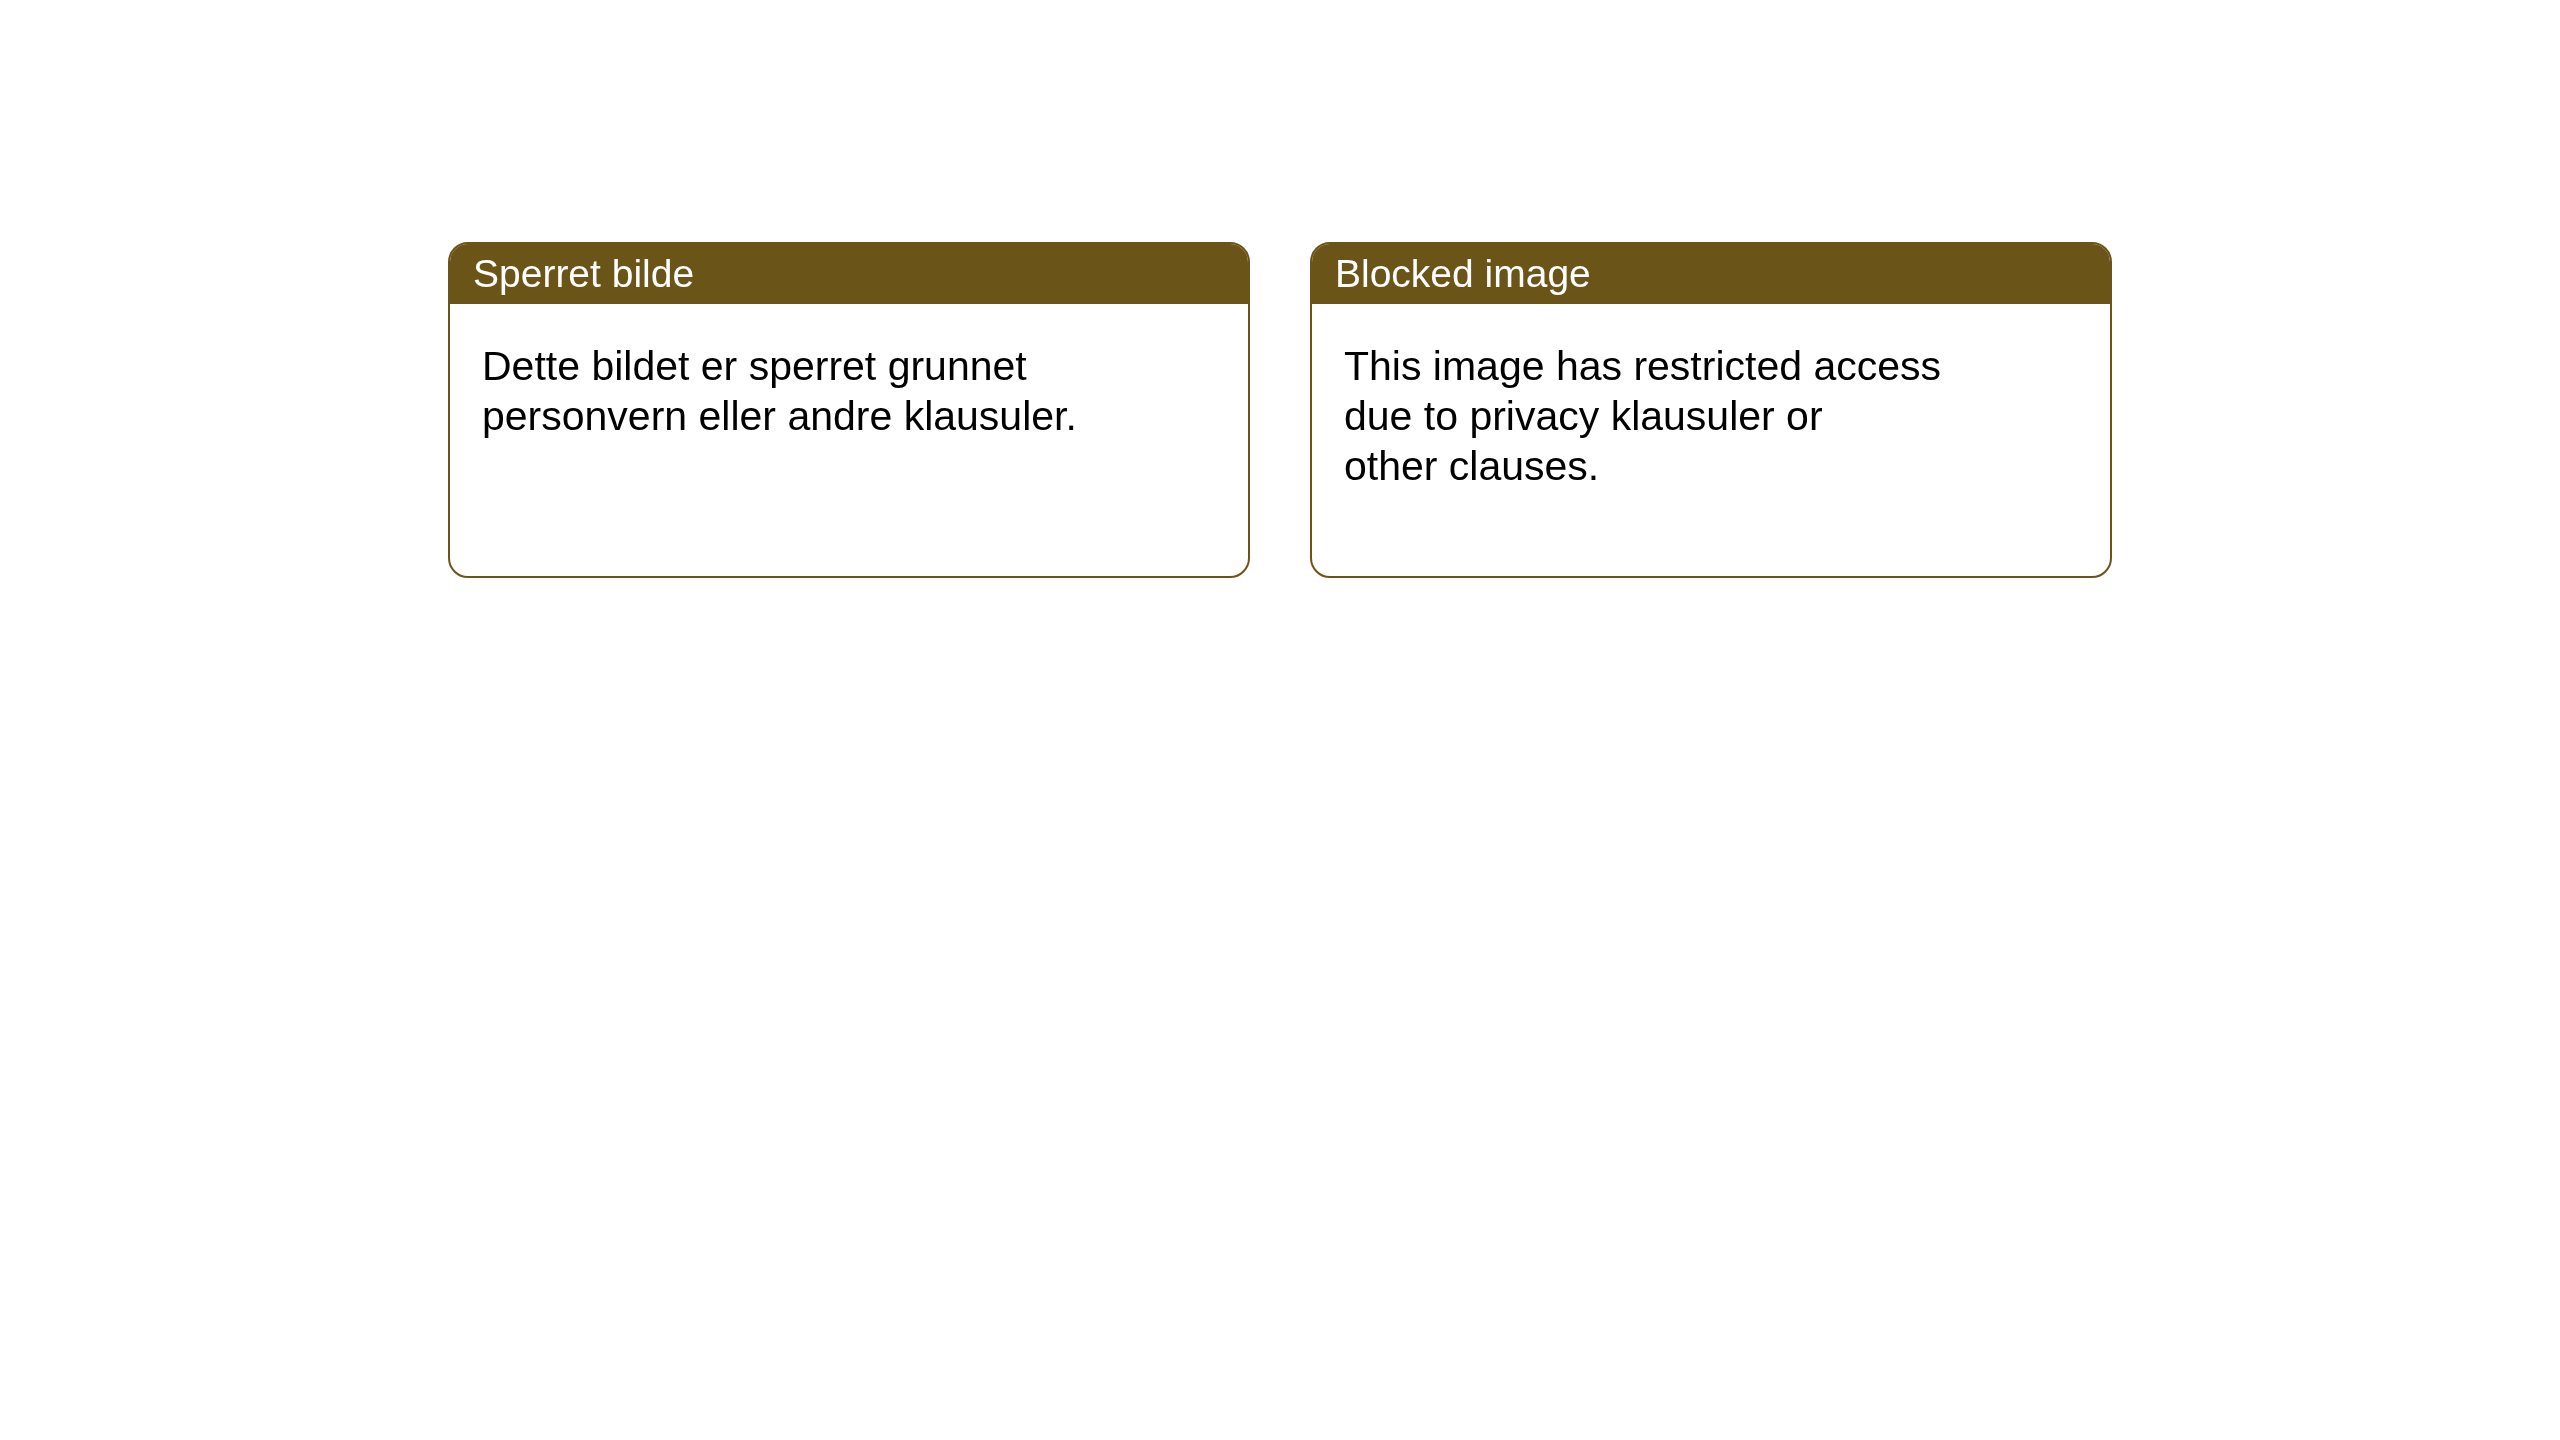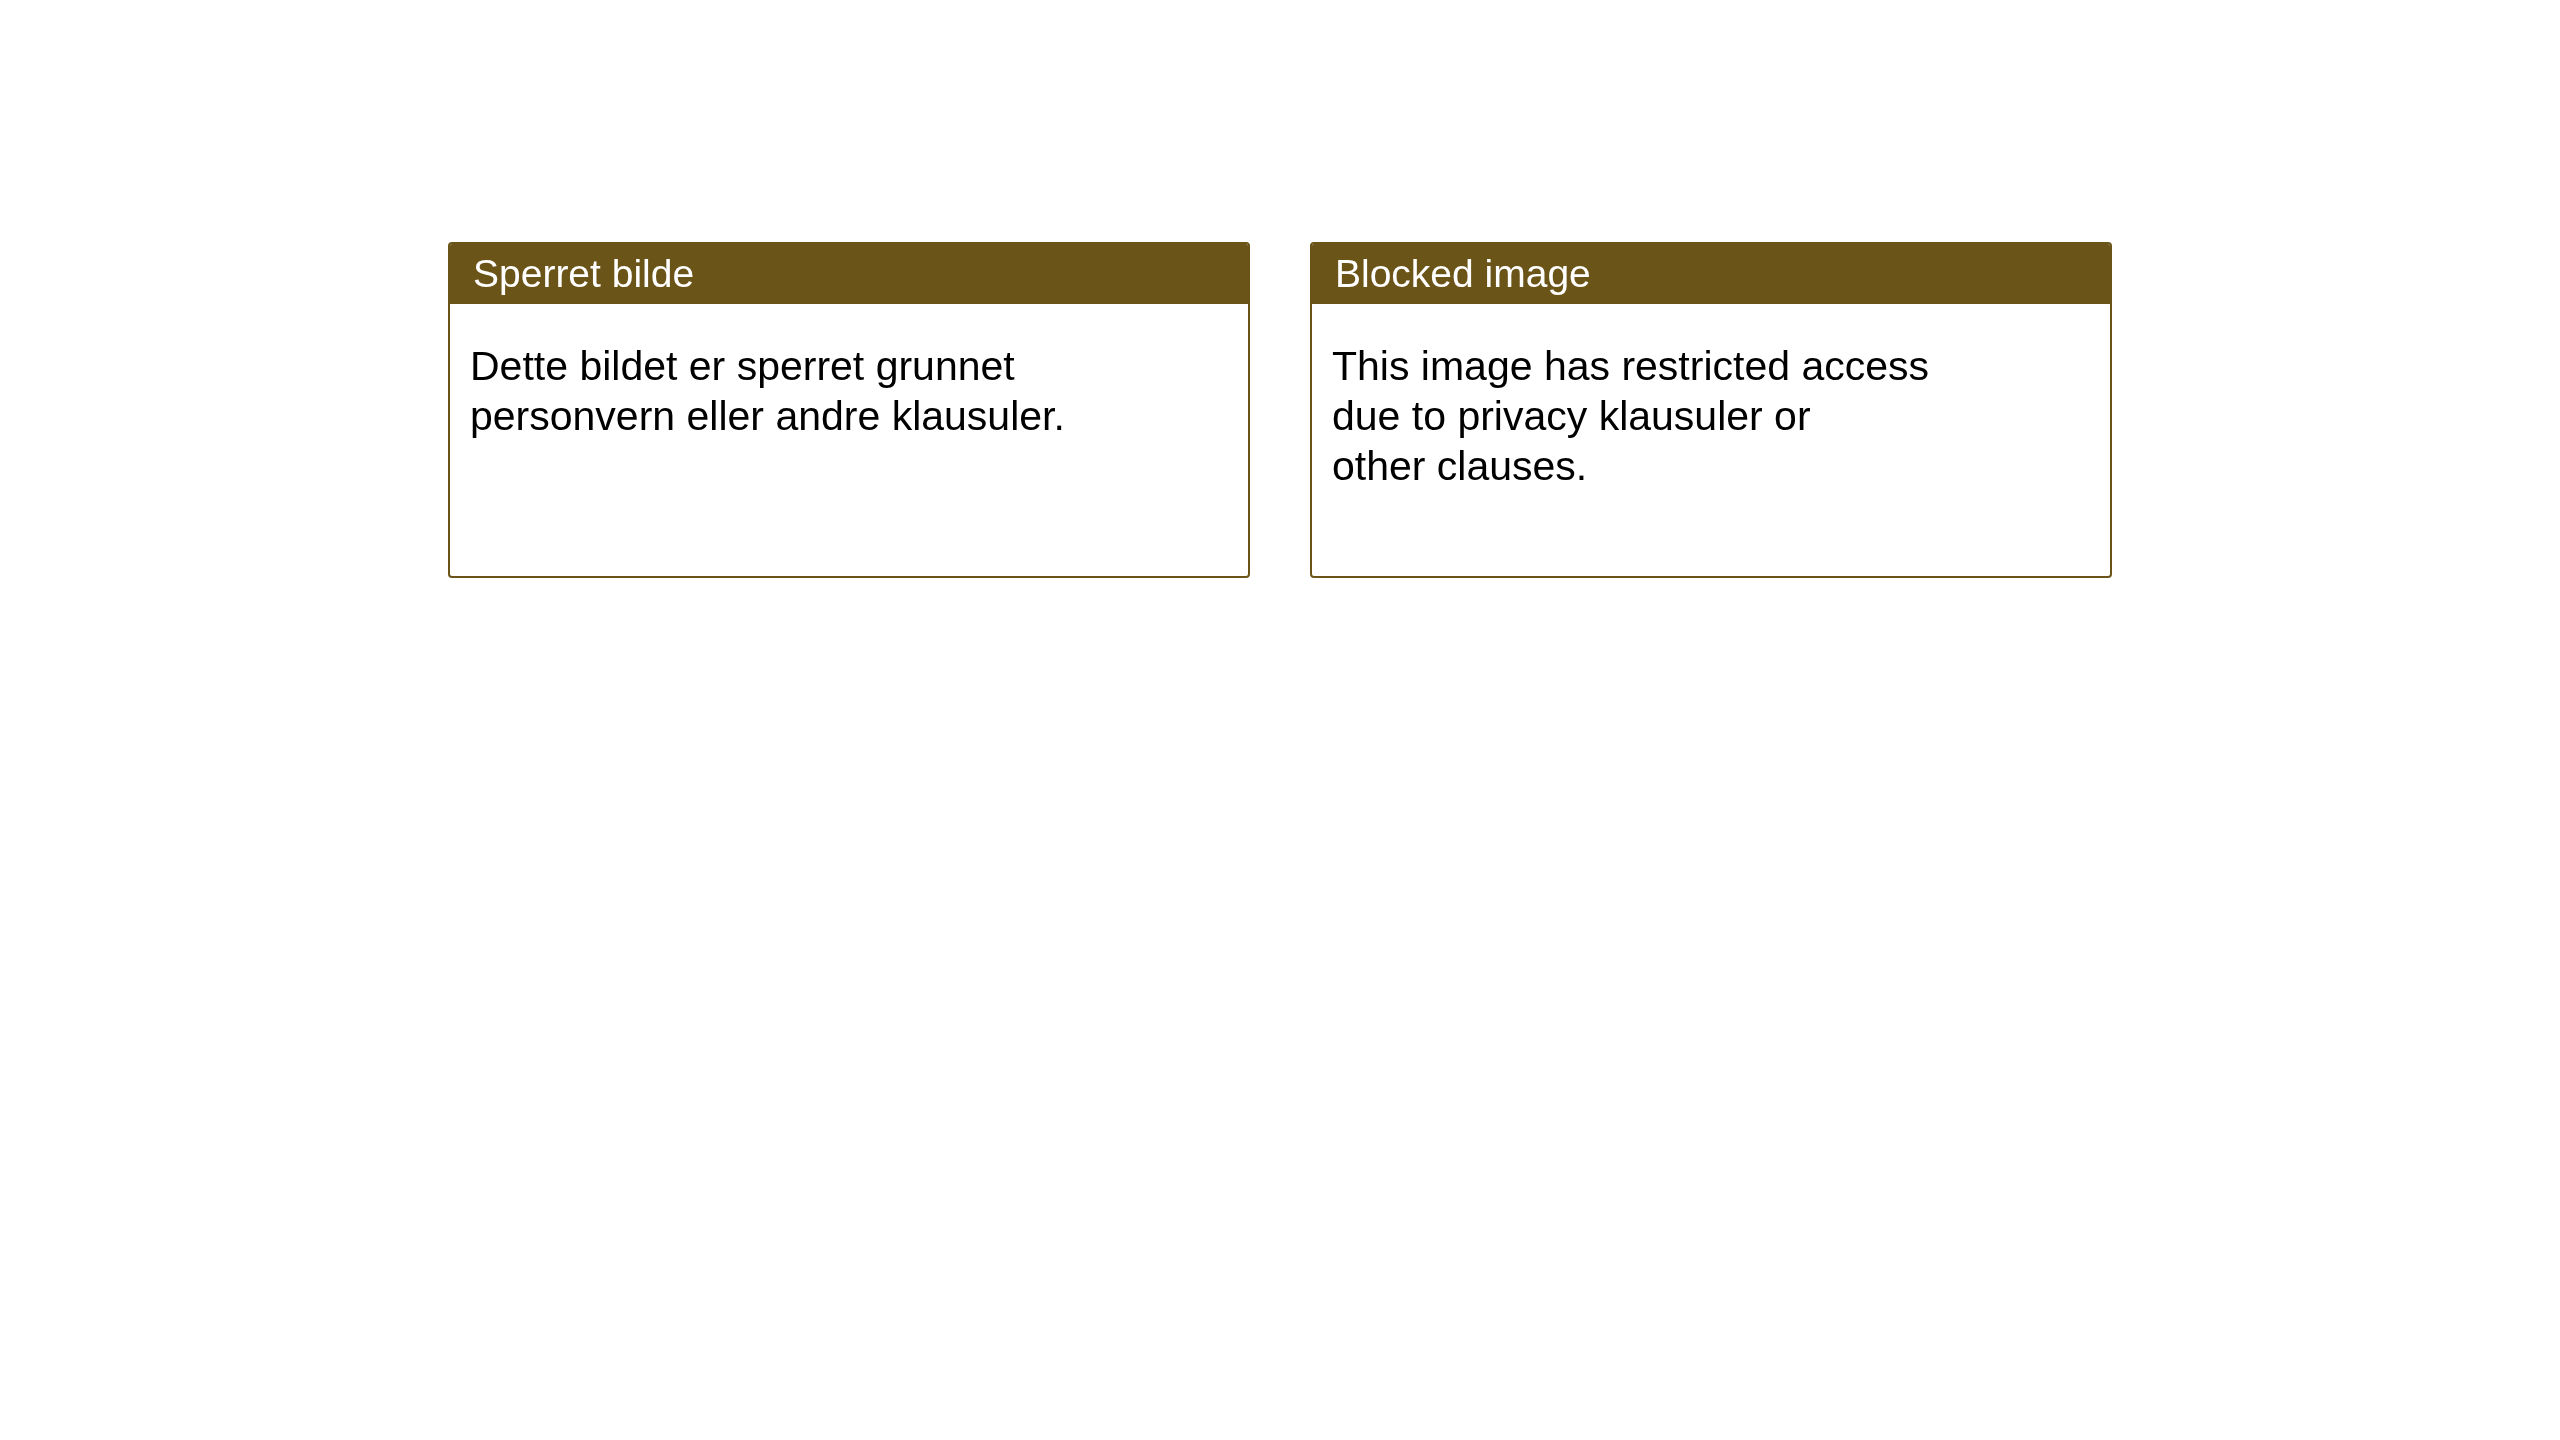--- a/index.html
+++ b/index.html
@@ -15,37 +15,37 @@
     position: relative;
   }
   .card {
     position: absolute;
     top: 242px;
     width: 802px;
     height: 336px;
     box-sizing: border-box;
     background: #ffffff;
     border: 2px solid var(--accent, #6b5418);
-    border-radius: 4px;
+    border-radius: 20px;
     overflow: hidden;
   }
   .card--no { left: 448px; }
   .card--en { left: 1310px; }
   .card__header {
     height: 60px;
     line-height: 60px;
     background: var(--accent, #6b5418);
     color: var(--header-text, #ffffff);
     font-size: 39px;
     padding: 0 23px;
     white-space: nowrap;
     overflow: hidden;
   }
   .card__body {
-    padding: 37px 20px 0 20px;
+    padding: 37px 20px 0 32px;
     font-size: 41px;
     line-height: 50px;
     color: var(--body-text, #000000);
     white-space: pre-line;
   }
 </style>
 </head>
 <body>
 
 <div class="card card--no">

